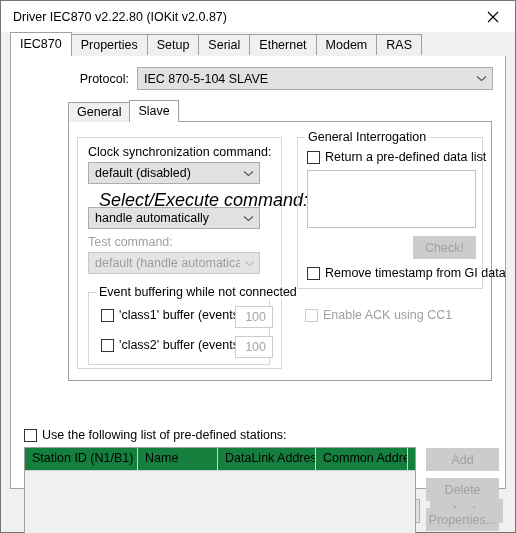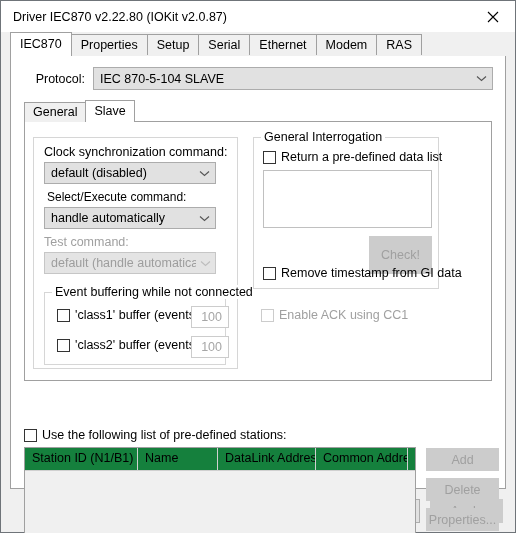--- a/index.html
+++ b/index.html
@@ -91,20 +91,21 @@
   }
   
   .page {
     flex: 1 1 auto;
     margin: 0 9px 0 9px;
     background: #ffffff;
     border: 1px solid #a0a0a0;
     border-top: none;
     box-sizing: border-box;
     position: relative;
+    padding-left: 44px;
   }
   .protocol-row {
     display: flex;
     align-items: center;
     margin: 11px 12px 0 12px;
   }
   .protocol-label {
     width: 62px;
     text-align: right;
     padding-right: 8px;
@@ -359,21 +360,21 @@
         <div style="position:absolute; left:10px; top:7px; font-size:12.5px; white-space:nowrap;">Clock synchronization command:</div>
         <div class="combo" style="position:absolute; left:10px; top:24px; width:172px; height:22px;">
           <span class="combo-text">default (disabled)</span>
           <span class="chev">
             <svg width="11" height="7" viewBox="0 0 11 7">
                 <path d="M1 1.5 L5.5 5.5 L10 1.5" stroke="#555" stroke-width="1.1" fill="none"></path>
               </svg>
           </span>
         </div>
 
-        <div style="position:absolute; left:13px; top:52px; font-size:12px; white-space:nowrap;">Select/Execute command:</div>
+        <div style="position:absolute; left:21px; top:52px; font-size:18px; white-space:nowrap;font-style:italic;">Select/Execute command:</div>
         <div class="combo" style="position:absolute; left:10px; top:69px; width:172px; height:22px;">
           <span class="combo-text">handle automatically</span>
           <span class="chev">
             <svg width="11" height="7" viewBox="0 0 11 7">
                 <path d="M1 1.5 L5.5 5.5 L10 1.5" stroke="#555" stroke-width="1.1" fill="none"></path>
               </svg>
           </span>
         </div>
 
         <div style="position:absolute; left:10px; top:97px; font-size:12.5px; white-space:nowrap; color:#a0a0a0;">Test command:</div>
@@ -406,21 +407,21 @@
       <div class="groupbox" style="left:228px; top:9px; width:186px; height:152px;">
         <div class="gb-title">General Interrogation</div>
 
         <div class="cb-row" style="position:absolute; left:9px; top:12px;">
           <span class="cbox"></span>
           <span class="cb-label">Return a pre-defined data list</span>
         </div>
 
         <div class="listbox" style="position:absolute; left:9px; top:32px; width:169px; height:58px;"></div>
 
-        <div class="btn disabled" style="position:absolute; left:115px; top:98px; width:63px; height:38px;">
+        <div class="btn disabled" style="position:absolute; left:115px; top:98px; width:63px; height:23px;">
           <span>Check!</span>
         </div>
 
         <div class="cb-row" style="position:absolute; left:9px; top:128px;">
           <span class="cbox"></span>
           <span class="cb-label">Remove timestamp from GI data</span>
         </div>
       </div>
 
       <div class="cb-row" style="position:absolute; left:236px; top:186px;">

